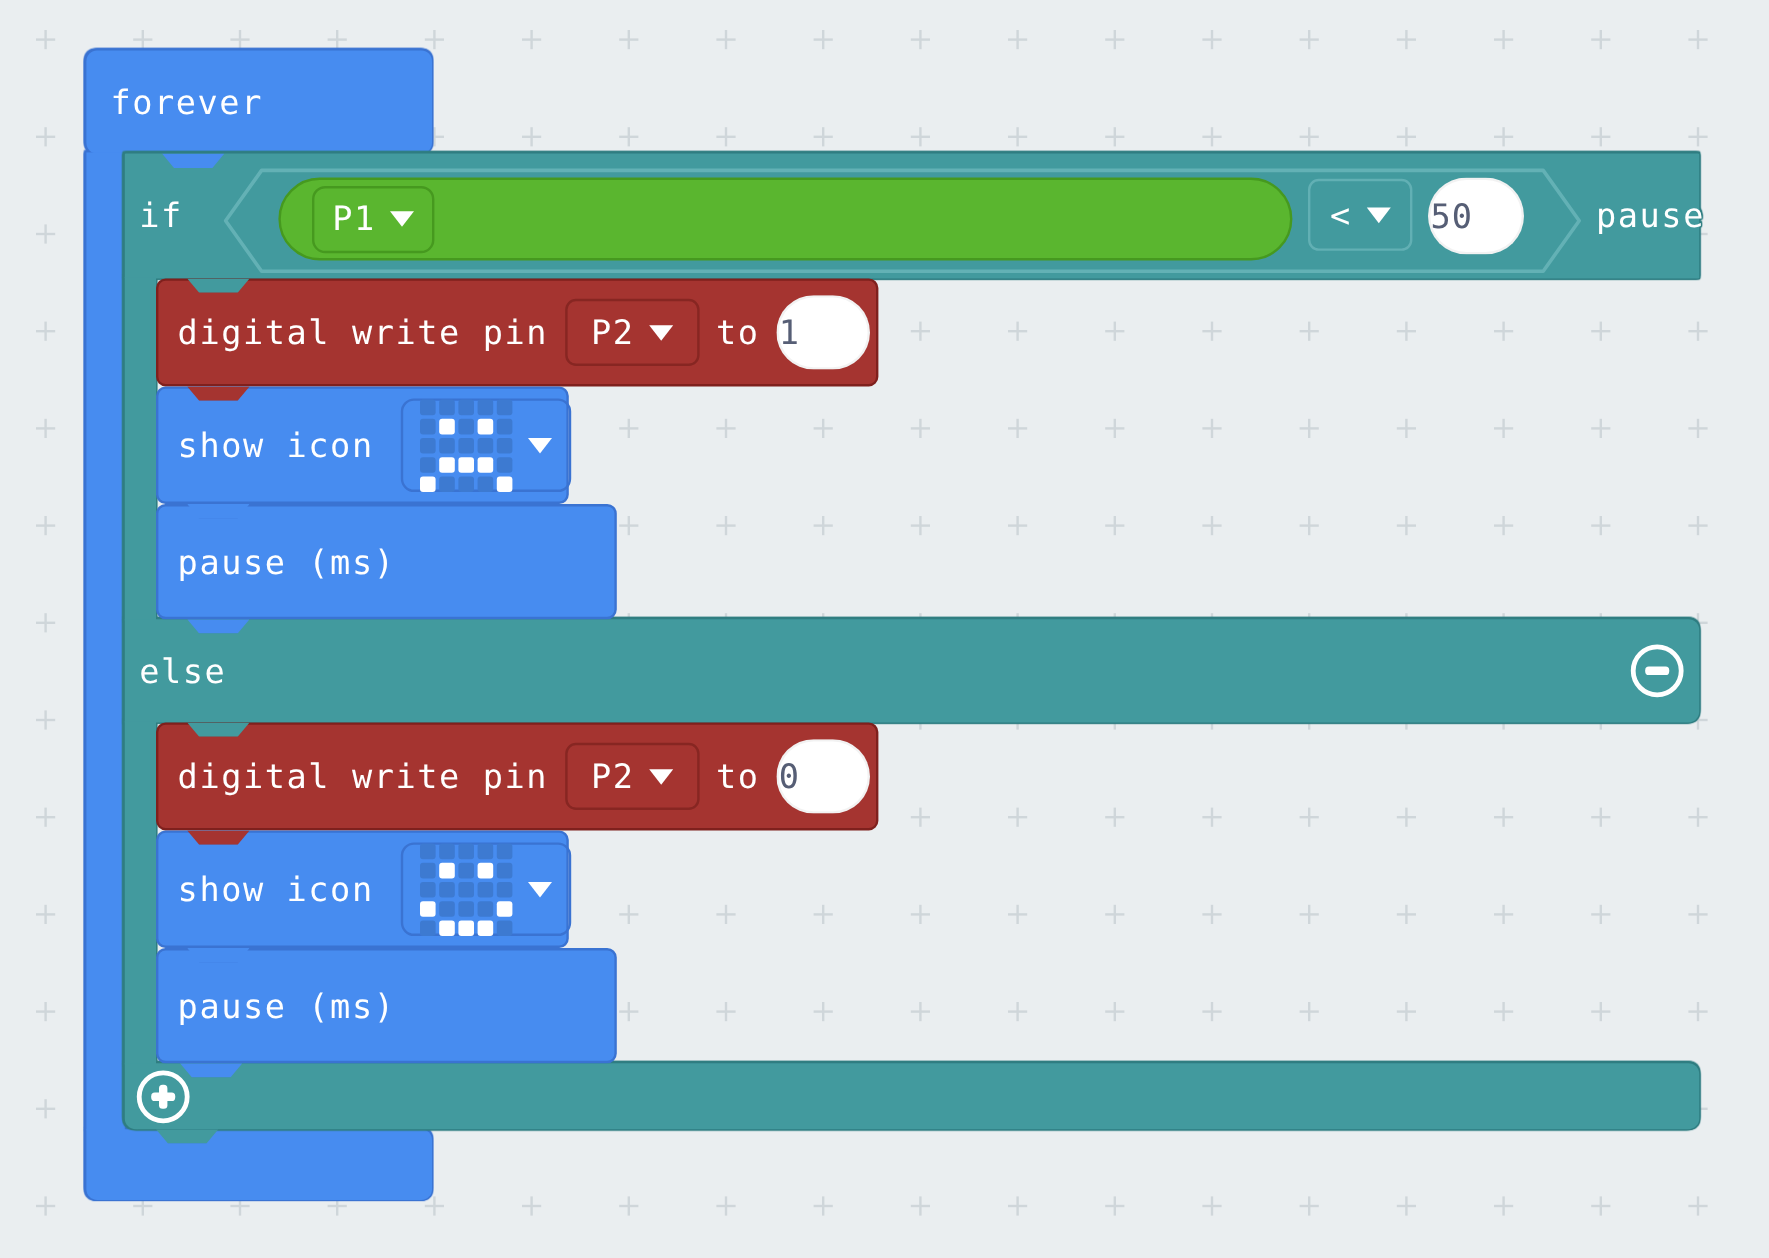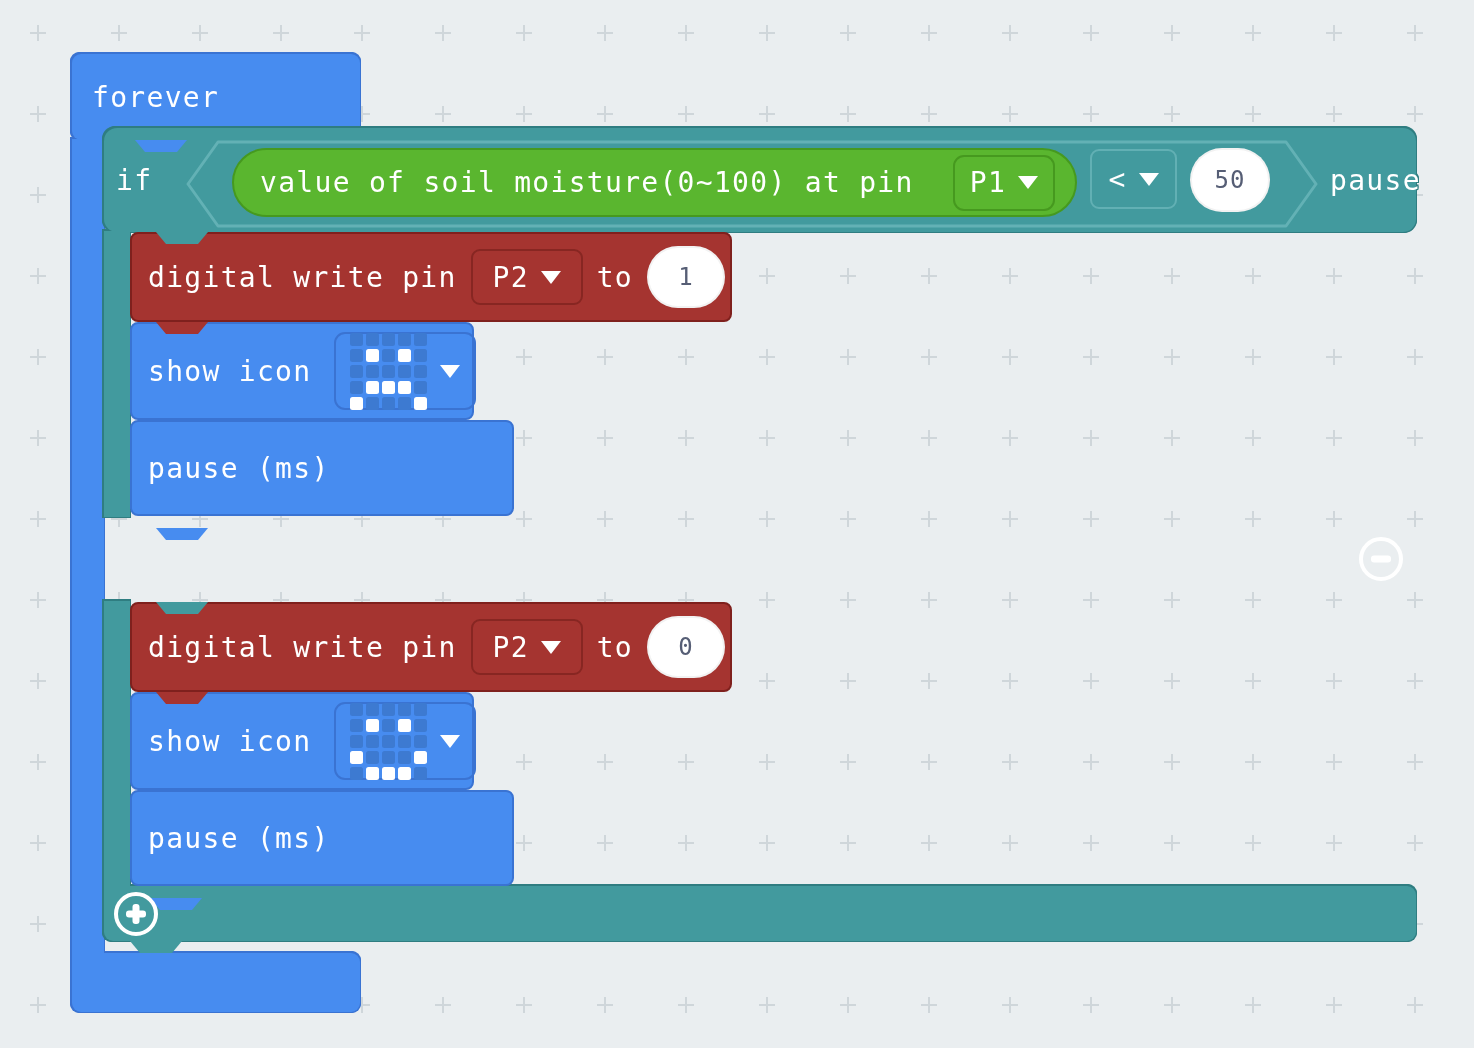--- a/index.html
+++ b/index.html
@@ -24,35 +24,35 @@
   #grid{position:absolute;inset:0;z-index:0;}
   .cross{position:absolute;width:16px;height:16px;}
   .cross::before{content:"";position:absolute;left:0;top:7px;width:16px;height:2px;background:var(--cross);}
   .cross::after{content:"";position:absolute;left:7px;top:0;width:2px;height:16px;background:var(--cross);}
   
   .abs{position:absolute;}
   .group{position:absolute;inset:0;}
   .outl-blue{filter:drop-shadow(1.5px 0 0 var(--blue_line)) drop-shadow(-1.5px 0 0 var(--blue_line)) drop-shadow(0 1.5px 0 var(--blue_line)) drop-shadow(0 -1.5px 0 var(--blue_line));}
   .outl-teal{filter:drop-shadow(1.5px 0 0 var(--teal_line)) drop-shadow(-1.5px 0 0 var(--teal_line)) drop-shadow(0 1.5px 0 var(--teal_line)) drop-shadow(0 -1.5px 0 var(--teal_line));}
   .outl-red{filter:drop-shadow(1.5px 0 0 var(--red_line)) drop-shadow(-1.5px 0 0 var(--red_line)) drop-shadow(0 1.5px 0 var(--red_line)) drop-shadow(0 -1.5px 0 var(--red_line));}
-  .blue-fill{background:var(--blue);margin-top:12px;}
+  .blue-fill{background:var(--blue);}
   .teal-fill{background:var(--teal);}
   .red-fill{background:var(--red);}
   .blk-label{color:#fff;font-size:28px;letter-spacing:1.3px;white-space:nowrap;}
   .stmt{position:absolute;display:flex;align-items:center;gap:14px;padding-left:16px;border-radius:8px;z-index:5;}
   .stmt.blue{background:var(--blue);border:2px solid var(--blue_line);}
   .stmt.red{background:var(--red);border:2px solid var(--red_line);}
   
   .dd{display:flex;align-items:center;justify-content:center;gap:12px;border-radius:9px;cursor:pointer;}
   .dd.redline{border:2px solid #872622;height:56px;min-width:112px;}
   .dd.greenline{border:2px solid var(--green_line);height:56px;min-width:102px;border-radius:11px;}
   .dd.tealline{border:2px solid var(--field_line);height:60px;min-width:87px;}
   .tri-down{width:0;height:0;border-left:10px solid transparent;border-right:10px solid transparent;border-top:13px solid #fff;}
   .tri-down.dark{border-top-color:#4a5268;}
-  .oval{background:#fff;border:2px solid rgba(0,0,0,0.05);border-radius:32px;display:flex;align-items:center;justify-content:center;color:var(--value_text);font-size:24px;letter-spacing:1px;}
+  .oval{background:#fff;border:2px solid rgba(0,0,0,0.05);border-radius:32px;display:flex;align-items:center;color:var(--value_text);font-size:28px;letter-spacing:1px;}
   .pill{background:#fff;border:2px solid rgba(0,0,0,0.05);border-radius:30px;height:58px;min-width:148px;display:flex;align-items:center;justify-content:center;gap:12px;color:var(--value_text);font-size:28px;letter-spacing:1px;cursor:pointer;}
   
   .icon-field{display:flex;align-items:center;gap:13px;border:2px solid var(--blue_line);border-radius:11px;height:78px;padding:0 14px;margin-left:9px;cursor:pointer;}
   .matrix{display:grid;grid-template-columns:repeat(5,13px);grid-template-rows:repeat(5,13px);gap:3px;}
   .cell{width:13px;height:13px;border-radius:2.5px;background:var(--matrix_off);}
   .cell.on{background:#ffffff;}
   
   .tab{position:absolute;width:52px;height:12px;z-index:6;clip-path:polygon(0 0,100% 0,calc(100% - 10px) 100%,10px 100%);}
   
   .ctrl{position:absolute;width:44px;height:44px;border:4px solid #fff;border-radius:50%;cursor:pointer;z-index:7;}
@@ -304,50 +304,52 @@
   <div class="group outl-blue" style="z-index:1;">
     <div class="abs blue-fill" style="left:72px;top:42px;width:288px;height:86px;border-radius:9px;display:flex;align-items:center;padding-left:20px;">
       <span class="blk-label">forever</span>
     </div>
     <div class="abs blue-fill" style="left:72px;top:127px;width:32px;height:815px;"></div>
     <div class="abs blue-fill" style="left:72px;top:941px;width:288px;height:59px;border-radius:0 9px 9px 9px;"></div>
   </div>
 
   <div class="group outl-teal" style="z-index:2;">
 
-    <div class="abs teal-fill" style="left:104px;top:128px;width:1312px;height:104px;border-radius:13px;">
+    <div class="abs teal-fill" style="left:104px;top:128px;width:1312px;height:104px;border-radius:1px;">
       <span class="blk-label abs" style="left:12px;top:50%;transform:translateY(-50%);">if</span>
 
       <svg class="hex" width="1132" height="88" viewBox="0 0 1132 88" style="left:82px;top:12px;">
         <polygon points="2,44 32,2 1100,2 1130,44 1100,86 32,86" fill="none" stroke="#63b1b5" stroke-width="3" stroke-linejoin="round"></polygon>
       </svg>
 
       <div class="dd tealline abs" style="left:986px;top:21px;background:var(--teal);z-index:4;">
         <span class="blk-label">&lt;</span>
         <span class="tri-down"></span>
       </div>
 
       <div class="oval abs" style="left:1086px;top:20px;width:80px;height:64px;z-index:4;">
         <span>50</span>
       </div>
       <span class="blk-label abs" style="left:1226px;top:50%;transform:translateY(-50%);">pause</span>
 
       <div class="abs" style="left:128px;top:20px;width:845px;height:69px;background:var(--green);border:2.5px solid var(--green_line);
                   border-radius:35px;display:flex;align-items:center;justify-content:space-between;
                   padding:0 20px 0 26px;z-index:4;">
-        <span class="blk-label">value of soil moisture(0~100) at pin</span>
         <div class="dd greenline">
           <span class="blk-label">P1</span>
           <span class="tri-down"></span>
         </div>
       </div>
     </div>
 
     <div class="abs teal-fill" style="left:104px;top:231px;width:26px;height:286px;"></div>
 
+    <div class="abs teal-fill" style="left:104px;top:516px;width:1312px;height:86px;border-radius:0 9px 9px 0;display:flex;align-items:center;padding-left:12px;">
+      <span class="blk-label">else</span>
+    </div>
     <div class="abs teal-fill" style="left:104px;top:601px;width:26px;height:286px;"></div>
 
     <div class="abs teal-fill" style="left:104px;top:886px;width:1312px;height:55px;border-radius:0 9px 9px 9px;"></div>
   </div>
 
   <div class="ctrl" style="left:1359px;top:537px;">
     <span class="h"></span>
   </div>
   <div class="ctrl" style="left:114px;top:892px;">
     <span class="h"></span>

